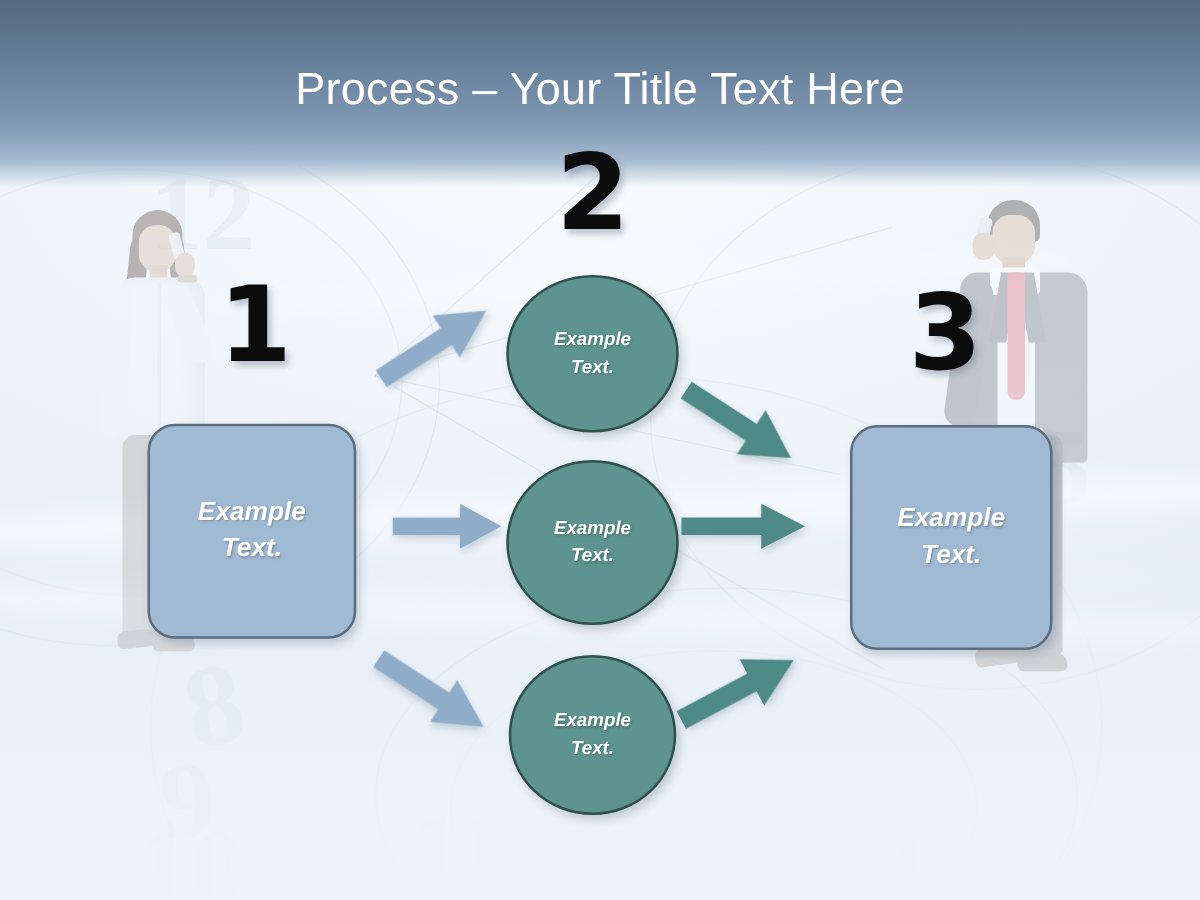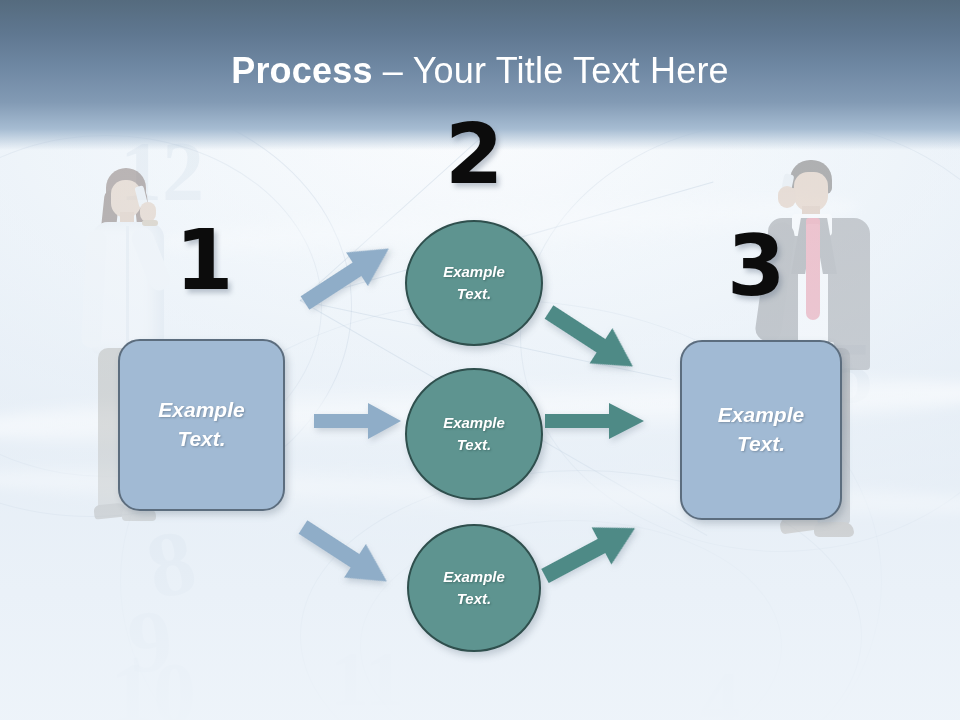--- a/index.html
+++ b/index.html
@@ -98,21 +98,21 @@
   .title {
     position: absolute;
     left: 0; top: 50px;
     width: 960px;
     text-align: center;
     font-size: 36px;
     color: #ffffff;
     letter-spacing: .2px;
     white-space: nowrap;
   }
-  .title .t-bold { font-weight: 700; text-align: right; }
+  .title .t-bold { font-weight: 400; text-align: right; }
   .title .t-light { font-weight: 400; }
 
   
   .person {
     position: absolute;
     opacity: .55;
   }
   .person * { position: absolute; }
 
   

